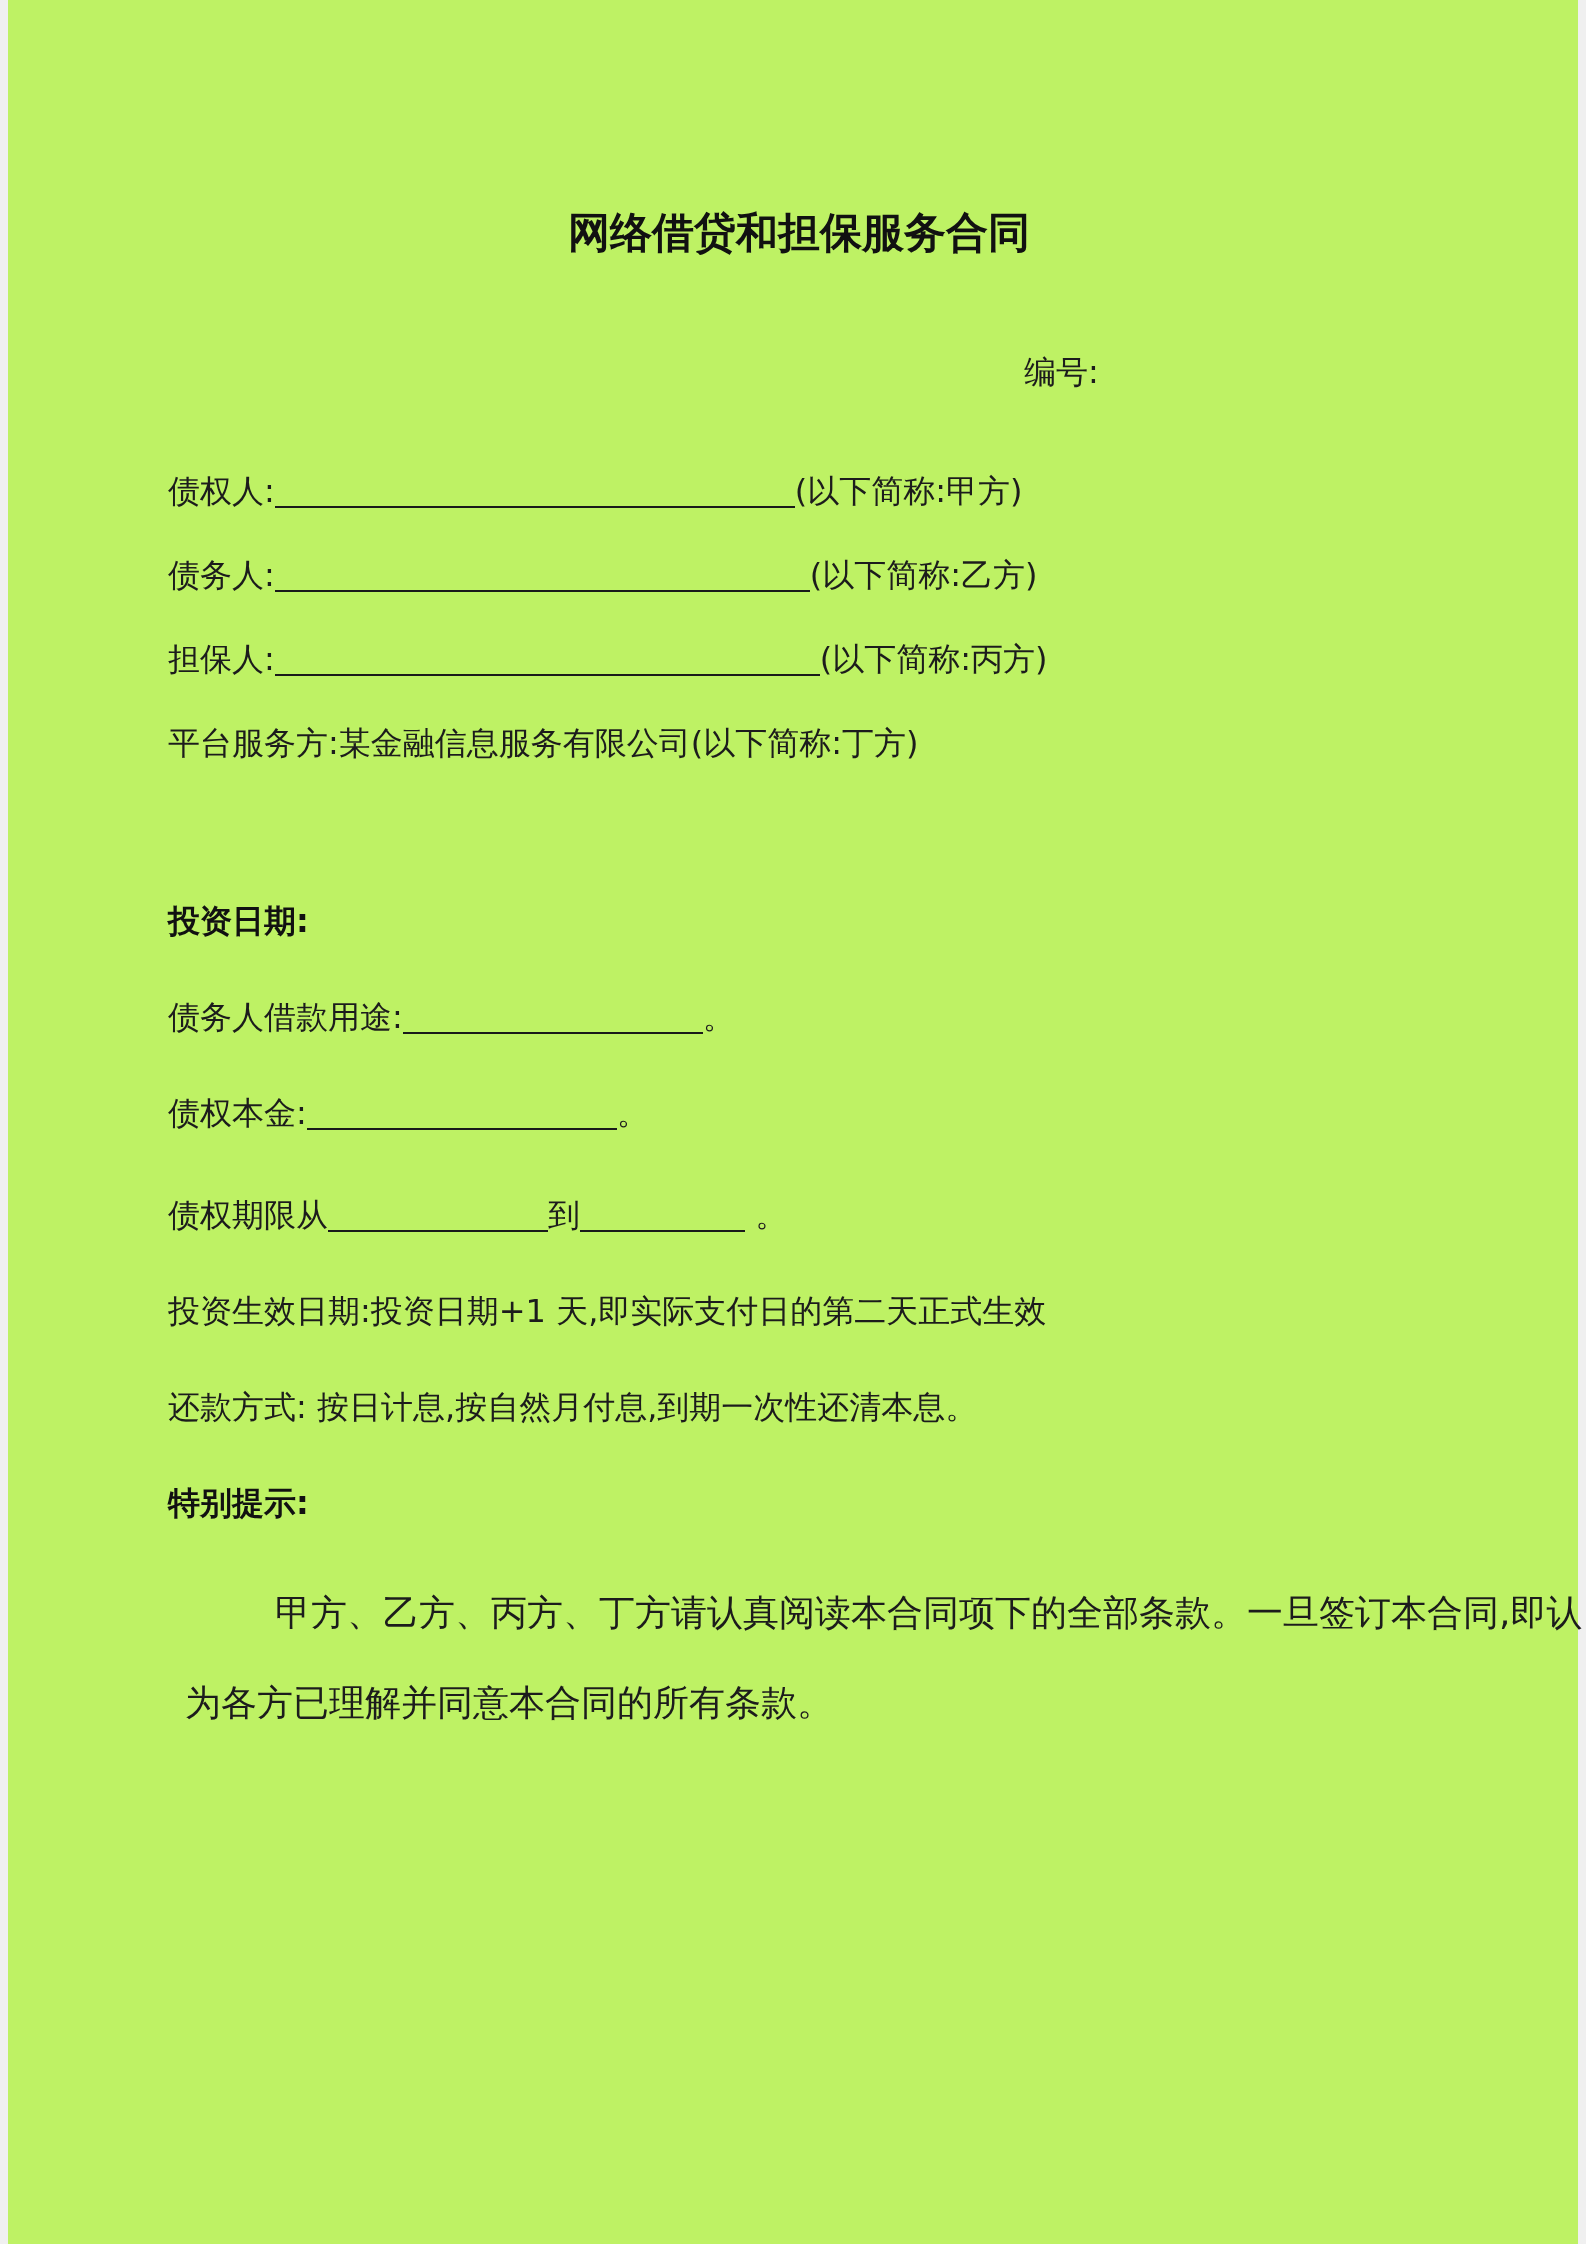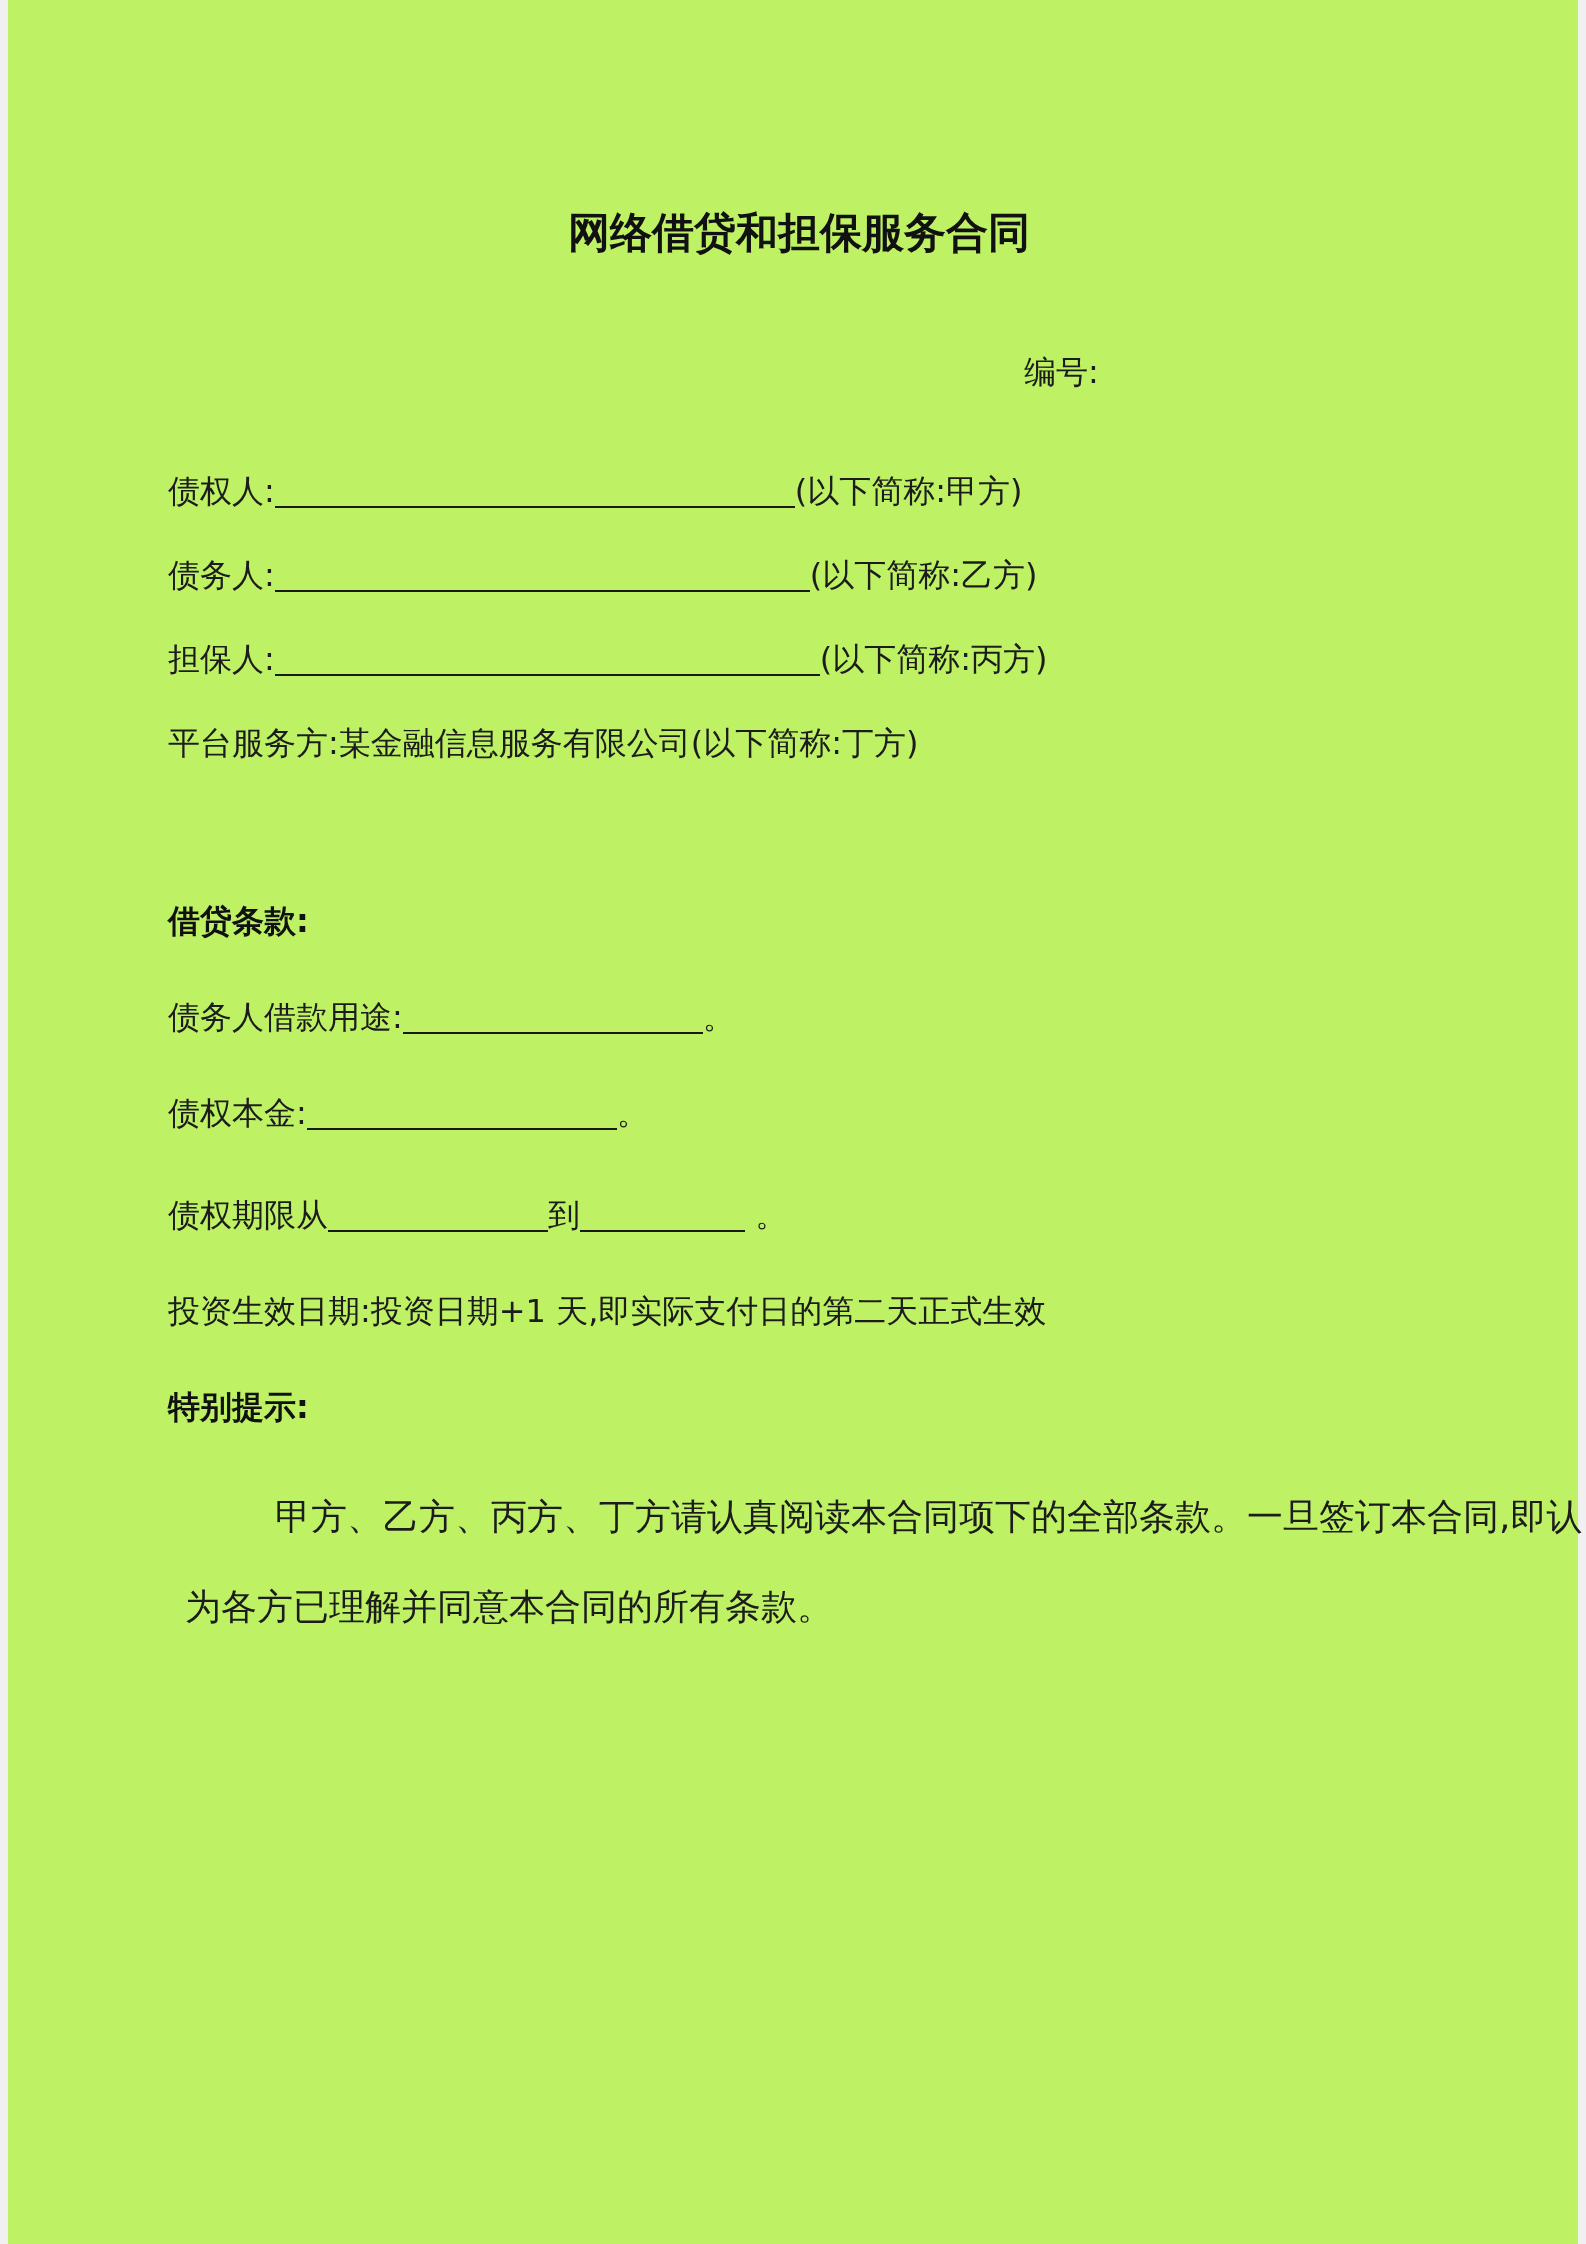--- a/index.html
+++ b/index.html
@@ -85,32 +85,33 @@
     <p class="line num-line"><span>编号:</span></p>
 
     <p class="line party-line party-first"><span>债权人:</span><span class="u u-party1"></span><span>(以下简称:甲方)</span></p>
 
     <p class="line party-line"><span>债务人:</span><span class="u u-party2"></span><span>(以下简称:乙方)</span></p>
 
     <p class="line party-line"><span>担保人:</span><span class="u u-party3"></span><span>(以下简称:丙方)</span></p>
 
     <p class="line party-line">平台服务方:某金融信息服务有限公司(以下简称:丁方)</p>
 
-    <p class="section-heading">借贷条款:</p>
+    <p class="section-heading">投资日期:</p>
 
     <p class="line"><span>债务人借款用途:</span><span class="u u-purpose"></span><span>。</span></p>
 
     <p class="line"><span>债权本金:</span><span class="u u-principal"></span><span>。</span></p>
 
 
     <p class="line term-line"><span>债权期限从</span><span class="u u-term-from"></span><span>到</span><span class="u u-term-to"></span><span> 。</span></p>
 
 
     <p class="line">投资生效日期:投资日期+1 天,即实际支付日的第二天正式生效</p>
 
+    <p class="line">还款方式: 按日计息,按自然月付息,到期一次性还清本息。</p>
 
     <p class="section-heading notice-heading">特别提示:</p>
 
     <div class="notice-body">
       <div class="notice-line indent">甲方、乙方、丙方、丁方请认真阅读本合同项下的全部条款。一旦签订本合同,即认</div>
       <div class="notice-line">为各方已理解并同意本合同的所有条款。</div>
     </div>
 
   </div>
 </div>

